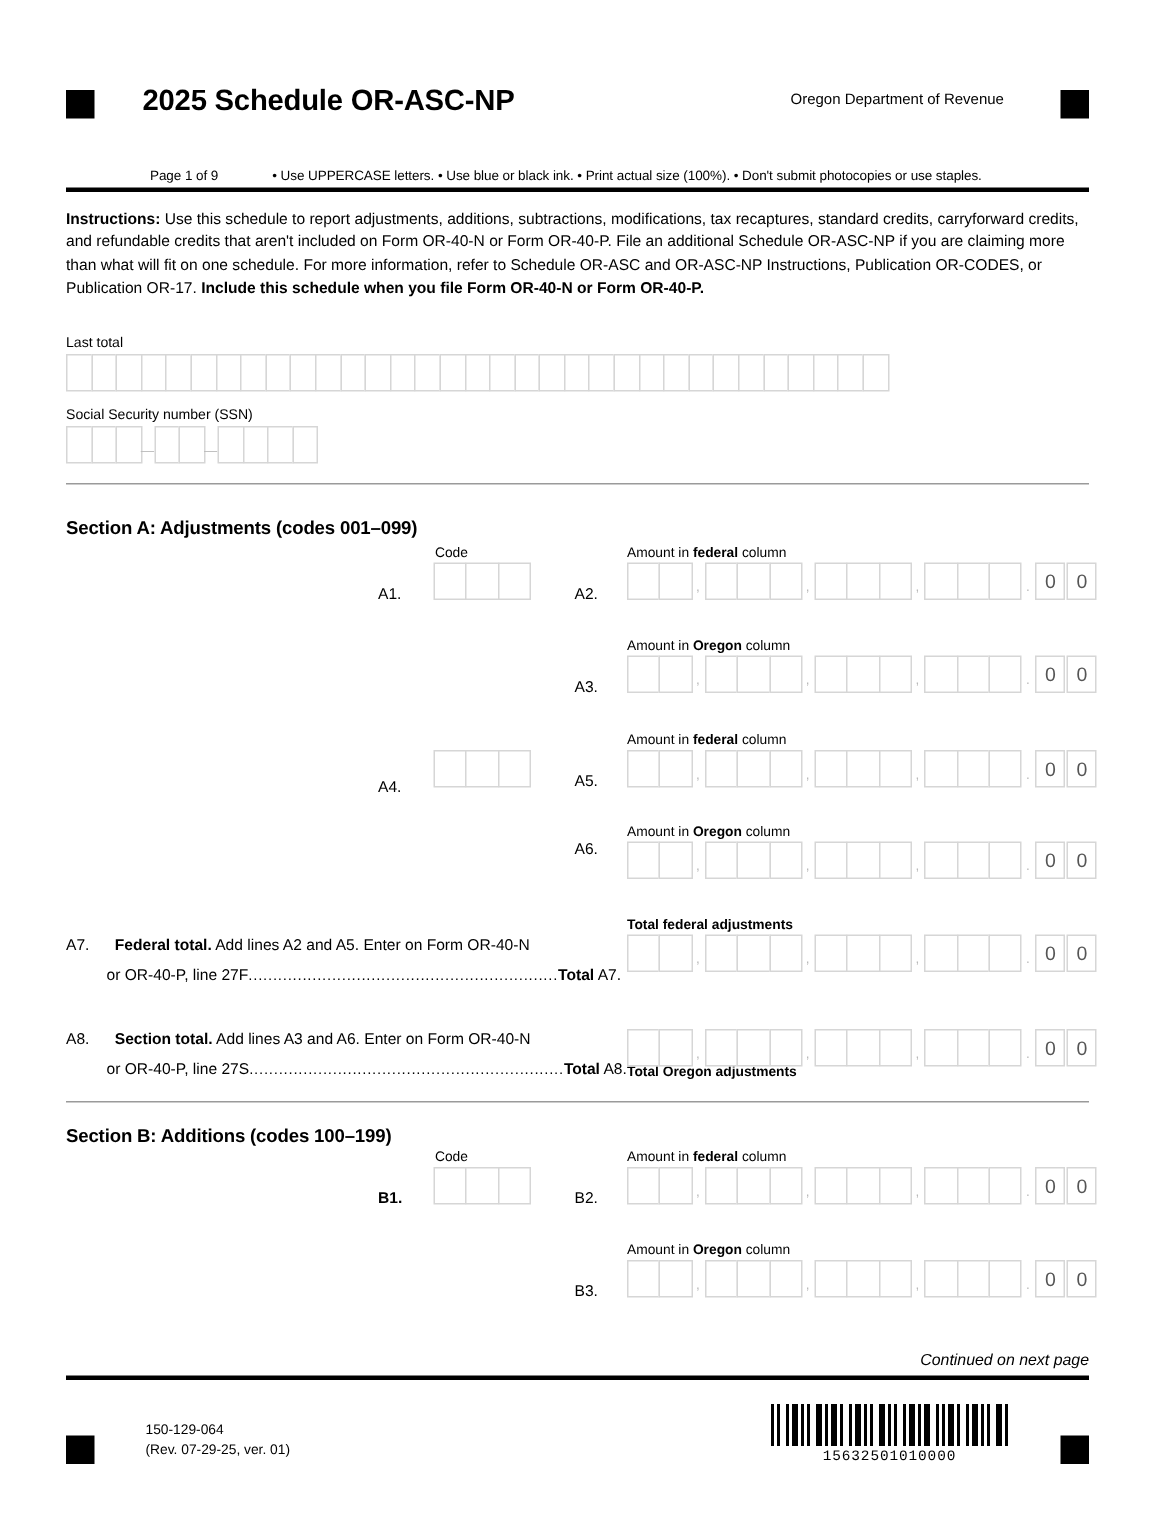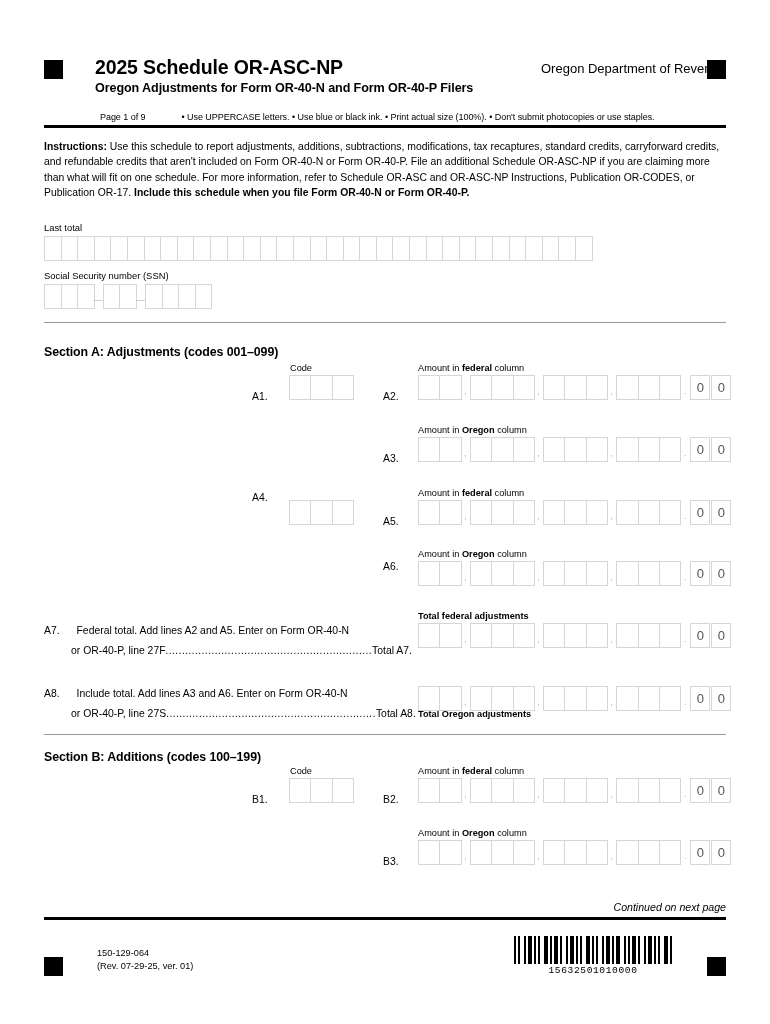--- a/index.html
+++ b/index.html
@@ -49,23 +49,23 @@
     position: absolute;
     left: 95px;
     top: 81px;
     font-size: 12.6px;
     font-weight: bold;
     letter-spacing: -0.1px;
     white-space: nowrap;
   }
   .dept-name {
     position: absolute;
-    left: 541px;
+    left: 527px;
     top: 61px;
-    font-size: 13px;
+    font-size: 10px;
     white-space: nowrap;
   }
 
   .page-line {
     position: absolute;
     left: 100px;
     top: 112px;
     font-size: 9px;
     white-space: nowrap;
     letter-spacing: -0.05px;
@@ -166,21 +166,21 @@
     text-align: right;
   }
   .col-label b { font-weight: bold; }
 
   
   .total-line {
     position: absolute;
     font-size: 10.4px;
     white-space: nowrap;
   }
-  .total-line b { font-weight: normal; }
+  .total-line b { font-weight: bold; }
   .leader {
     letter-spacing: 0.5px;
     font-size: 10px;
   }
 
   
   .continued {
     position: absolute;
     right: 44px;
     top: 901px;
@@ -229,21 +229,20 @@
 <body>
 
 <div class="page">
 
   <div class="regmark tl"></div>
   <div class="regmark tr"></div>
   <div class="regmark bl"></div>
   <div class="regmark br"></div>
 
   <div class="form-title">2025 Schedule OR-ASC-NP</div>
-  <div class="form-subtitle">Oregon Adjustments for Form OR-40-N and Form OR-40-P Filers</div>
   <div class="dept-name">Oregon Department of Revenue</div>
 
   <div class="page-line">
     <span>Page 1 of 9</span><span class="bullets">• Use UPPERCASE letters.  • Use blue or black ink.  • Print actual size (100%).  • Don't submit photocopies or use staples.</span>
   </div>
 
   <div class="rule-thick" style="top:125px;"></div>
 
   <div class="instructions">
     <b>Instructions:</b><span> Use this schedule to report adjustments, additions, subtractions, modifications, tax recaptures, standard credits, carryforward credits, and refundable credits that aren't included on Form OR-40-N or Form OR-40-P. File an additional Schedule OR-ASC-NP if you are claiming more than what will fit on one schedule. For more information, refer to Schedule OR-ASC and OR-ASC-NP Instructions, Publication OR-CODES, or Publication OR-17. </span><b>Include this schedule when you file Form OR-40-N or Form OR-40-P.</b>
@@ -354,21 +353,21 @@
       <div class="bx wide"></div>
     <div class="sep">,</div>
     <div class="bx wide"></div>
       <div class="bx wide"></div>
       <div class="bx wide"></div>
     <div class="sep dot">.</div>
     <div class="bx cents">0</div>
       <div class="bx cents">0</div>
   </div>
 
-  <div class="linenum" style="left:252px; top:492px;">A4.</div>
+  <div class="linenum" style="left:252px; top:520px;">A4.</div>
   <div class="boxrow" style="left:289px; top:500px;">
     <div class="bx wide"></div>
       <div class="bx wide"></div>
       <div class="bx wide"></div>
   </div>
 
   <div class="col-label" style="left:418px; top:488px;">
     <span>Amount in </span><b>federal</b><span> column</span>
   </div>
   <div class="linenum" style="left:383px; top:516px;">A5.</div>
@@ -440,21 +439,21 @@
       <div class="bx wide"></div>
       <div class="bx wide"></div>
     <div class="sep dot">.</div>
     <div class="bx cents">0</div>
       <div class="bx cents">0</div>
   </div>
 
   <div class="col-label" style="left:418px; top:674px; font-weight:bold;margin-top:35px;">Total Oregon adjustments</div>
   <div class="total-line" style="left:44px; top:688px;">
     <span>A8.</span>
-    <span style="display:inline-block; width:14px;"></span><b>Include total.</b><span> Add lines A3 and A6. Enter on Form OR-40-N</span>
+    <span style="display:inline-block; width:14px;"></span><b>Section total.</b><span> Add lines A3 and A6. Enter on Form OR-40-N</span>
   </div>
   <div class="total-line" style="left:71px; top:708px;">
     <span>or OR-40-P, line 27S</span><span class="leader">................................................................</span><b>Total</b><span> A8.</span>
   </div>
   <div class="boxrow" style="left:418px; top:686px;">
     <div class="bx wide"></div>
       <div class="bx wide"></div>
     <div class="sep">,</div>
     <div class="bx wide"></div>
       <div class="bx wide"></div>
@@ -470,21 +469,21 @@
     <div class="sep dot">.</div>
     <div class="bx cents">0</div>
       <div class="bx cents">0</div>
   </div>
 
   <div class="rule-thin" style="top:734px;"></div>
 
   <div class="section-head" style="left:44px; top:750px;">Section B: Additions (codes 100–199)</div>
 
   <div class="col-label" style="left:290px; top:766px;">Code</div>
-  <div class="linenum" style="left:252px; top:794px;">B1.</div>
+  <div class="linenum" style="left:252px; top:794px;font-weight:bold;">B1.</div>
   <div class="boxrow" style="left:289px; top:778px;">
     <div class="bx wide"></div>
       <div class="bx wide"></div>
       <div class="bx wide"></div>
   </div>
 
   <div class="col-label" style="left:418px; top:766px;">
     <span>Amount in </span><b>federal</b><span> column</span>
   </div>
   <div class="linenum" style="left:383px; top:794px;">B2.</div>

